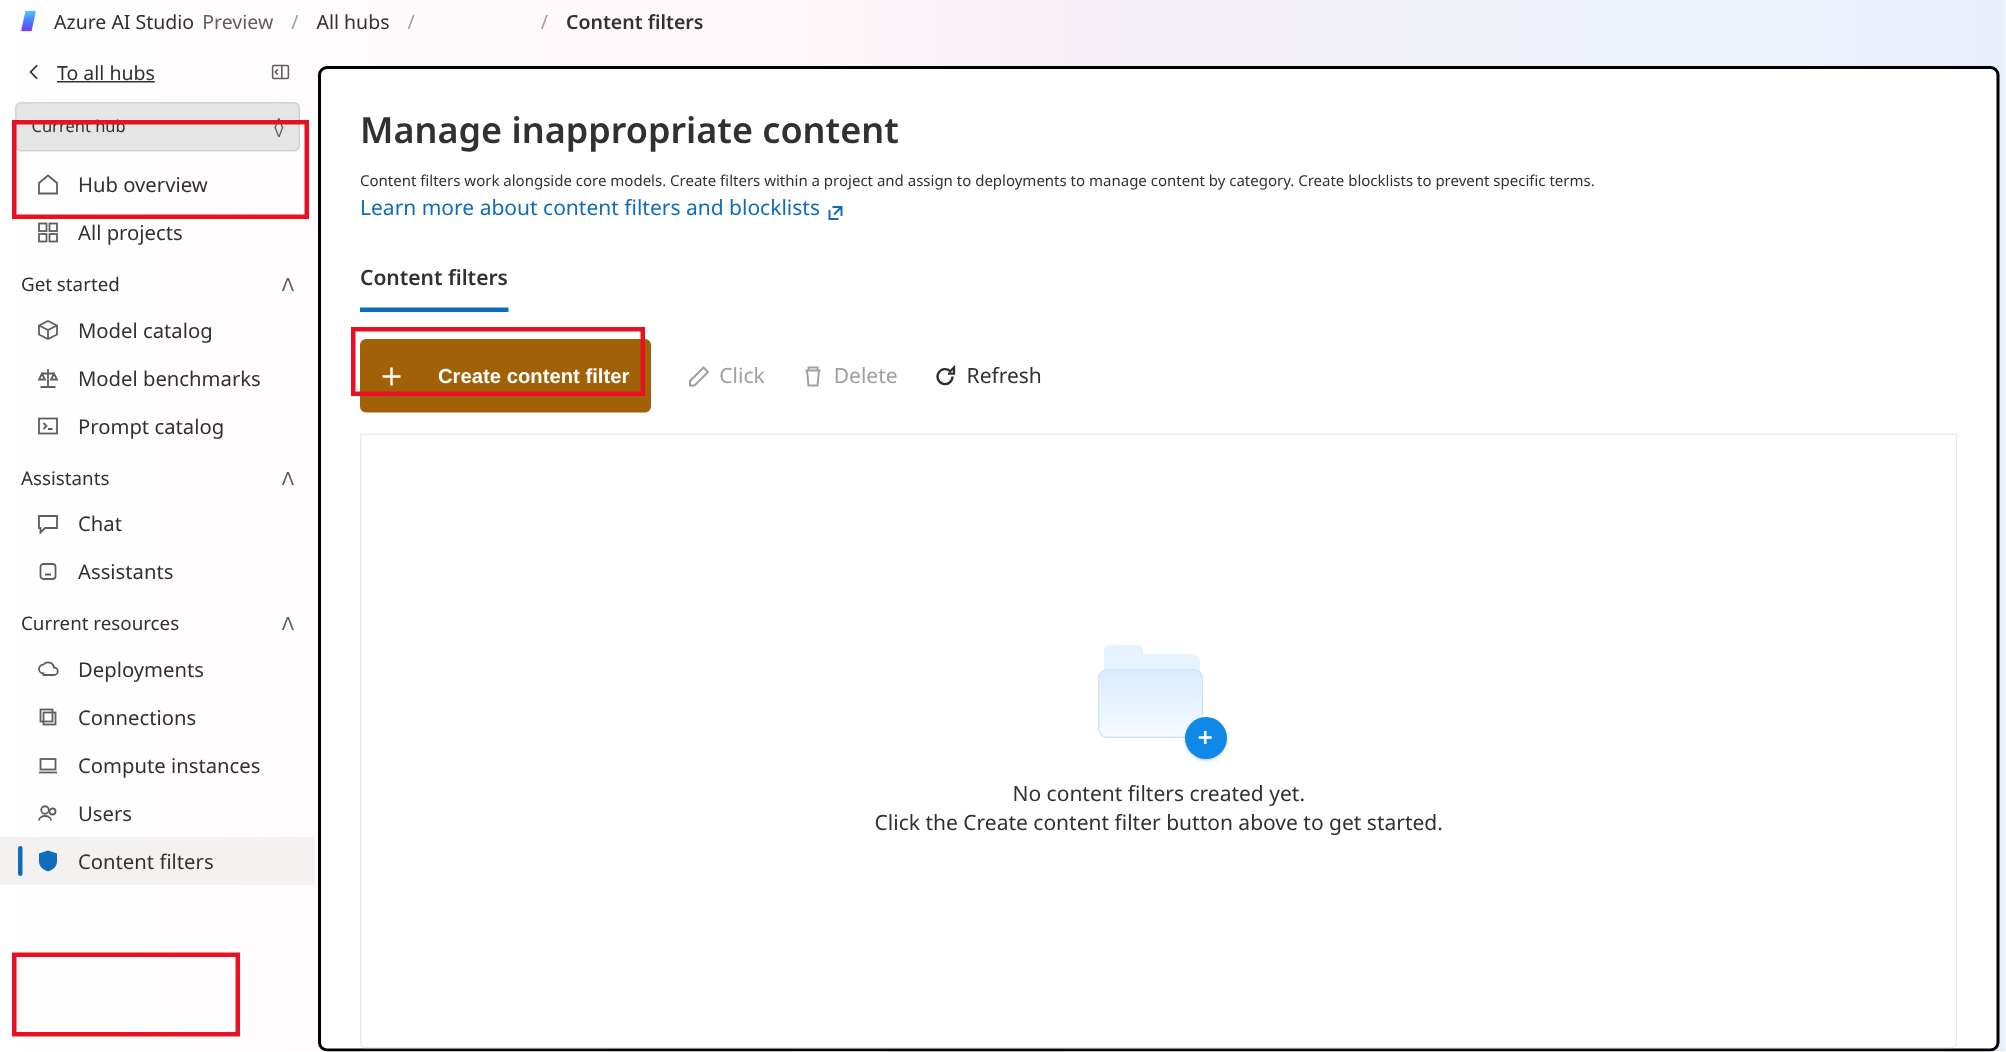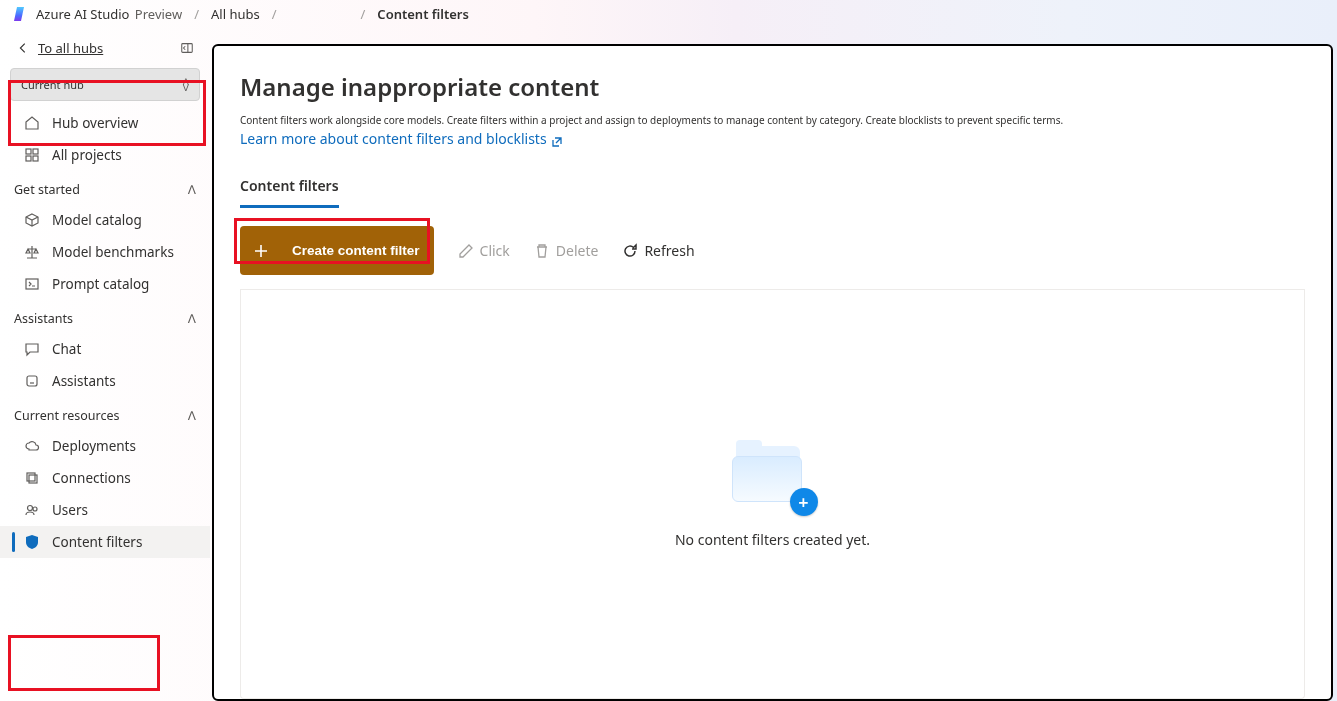--- a/index.html
+++ b/index.html
@@ -214,20 +214,29 @@
             <svg viewBox="0 0 16 16" width="16" height="16" fill="none" stroke="currentColor" stroke-width="1.2">
               <rect x="3" y="3" width="8" height="8"></rect>
               <rect x="5" y="5" width="8" height="8"></rect>
             </svg>
           </span>
           <span>Connections</span>
         </div>
     <div class="nav-item">
           <span class="icon">
             <svg viewBox="0 0 16 16" width="16" height="16" fill="none" stroke="currentColor" stroke-width="1.2">
+              <rect x="3" y="4" width="10" height="7"></rect>
+              <path d="M2 13h12"></path>
+            </svg>
+          </span>
+          <span>Compute instances</span>
+        </div>
+    <div class="nav-item">
+          <span class="icon">
+            <svg viewBox="0 0 16 16" width="16" height="16" fill="none" stroke="currentColor" stroke-width="1.2">
               <circle cx="6" cy="6" r="2.5"></circle>
               <circle cx="11" cy="7" r="2"></circle>
               <path d="M2 13c0-2 2-3 4-3s4 1 4 3"></path>
             </svg>
           </span>
           <span>Users</span>
         </div>
     <div class="nav-item active">
           <span class="icon">
             <svg viewBox="0 0 16 16" width="16" height="16" fill="currentColor">
@@ -286,16 +295,17 @@
 
     <div class="content-area">
       <div class="empty">
         <div class="empty-img">
           <div class="folder-tab"></div>
             <div class="folder-back"></div>
             <div class="folder-front"></div>
           <div class="plus-badge">+</div>
         </div>
         <div>No content filters created yet.</div>
+        <div>Click the Create content filter button above to get started.</div>
       </div>
     </div>
   </main>
 </div>
 
 </body></html>

